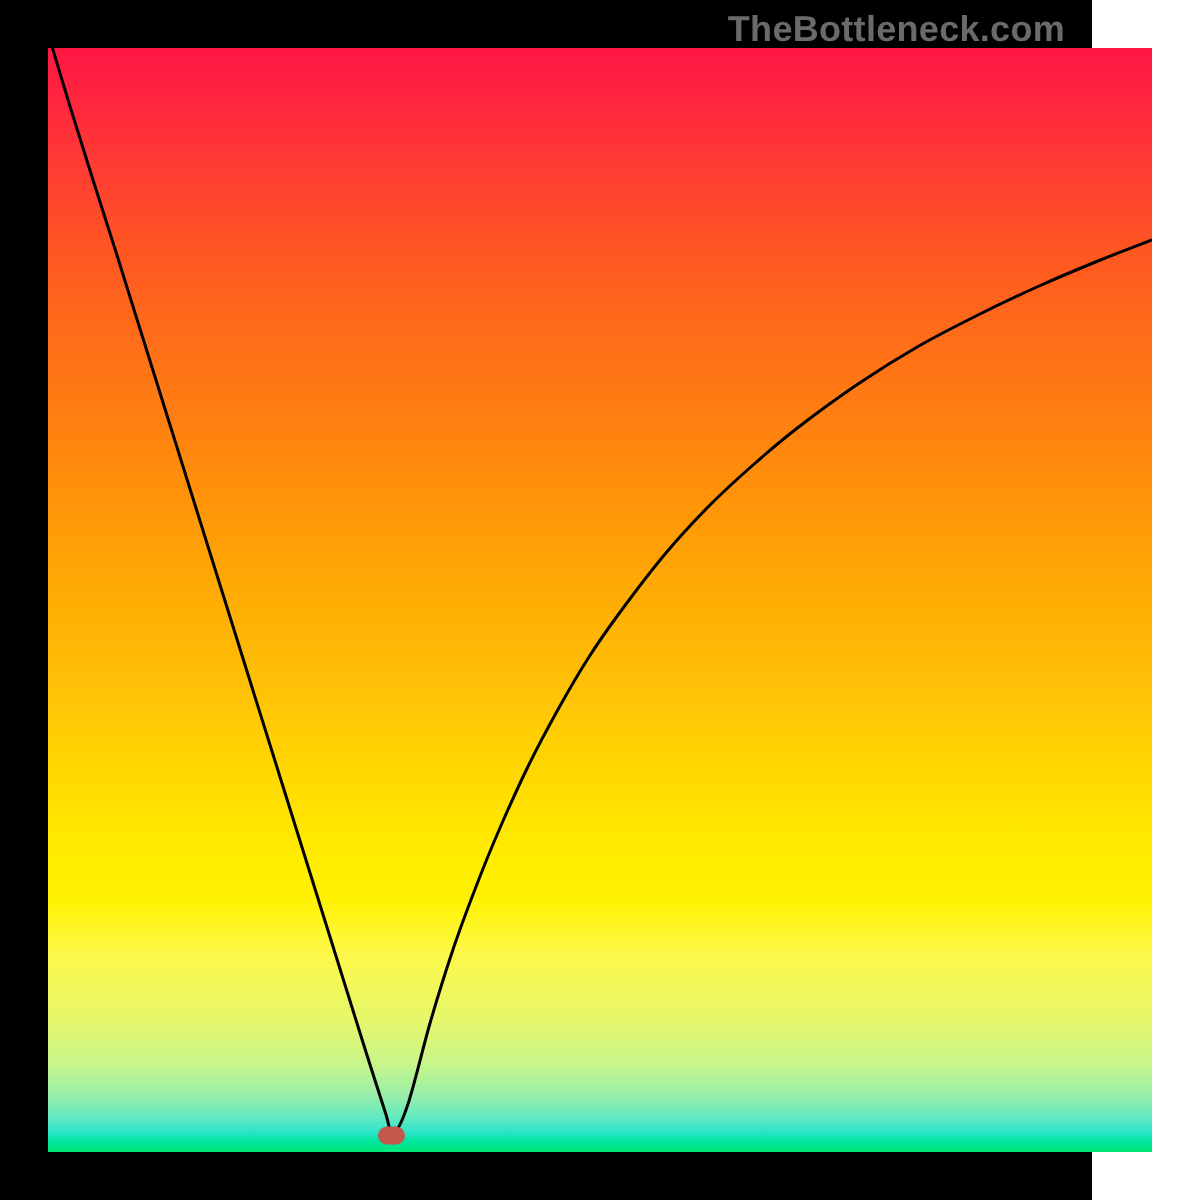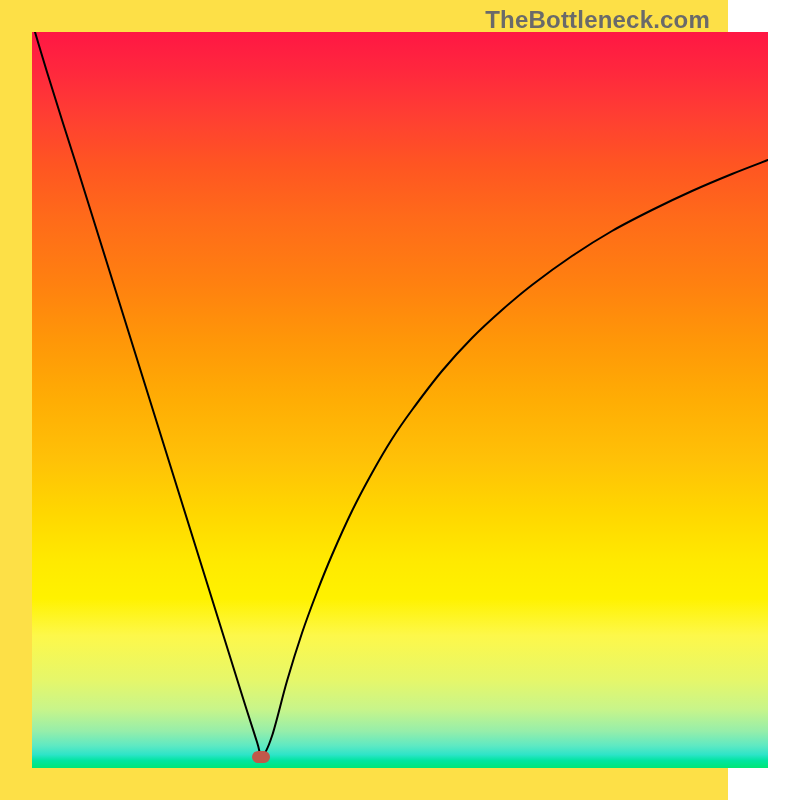--- a/index.html
+++ b/index.html
@@ -1,20 +1,20 @@
 <!DOCTYPE html>
 <html><head>
 <meta charset="utf-8">
 <style>
   * { margin: 0; padding: 0; box-sizing: border-box; }
   html, body { width: 800px; height: 800px; overflow: hidden; }
   .container {
     width: 728px;
     height: 800px;
-    background: #fde047;
+    background: #000000;
     position: relative;
   }
   .watermark {
     position: absolute;
     top: 6px;
     right: 18px;
     font-family: Arial, Helvetica, sans-serif;
     font-size: 24px;
     font-weight: bold;
     color: #6a6a6a;

